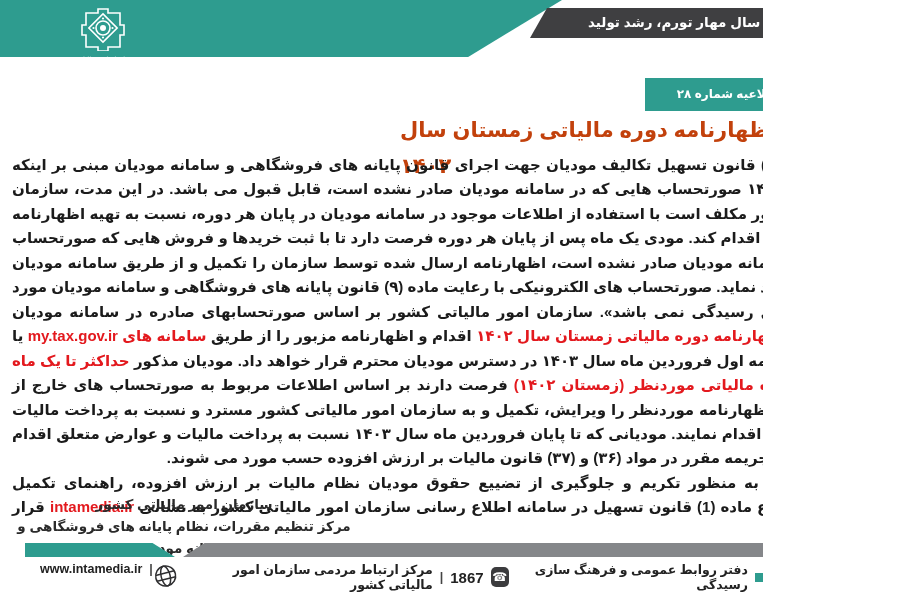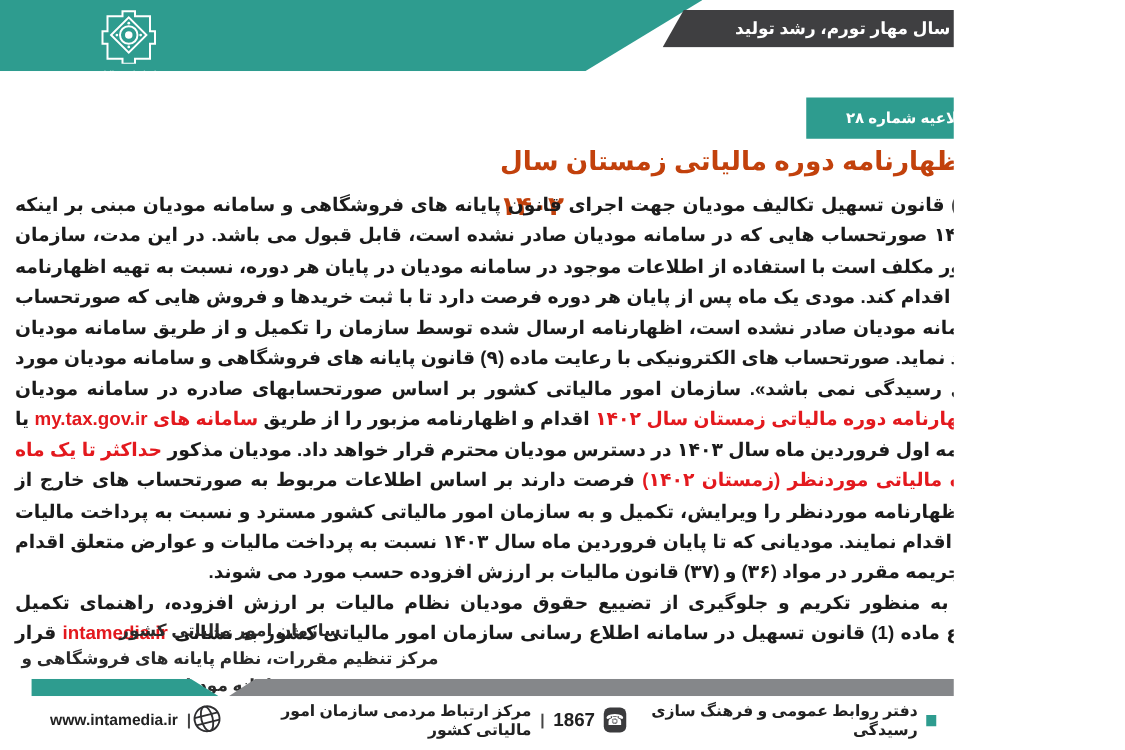--- a/index.html
+++ b/index.html
@@ -31,22 +31,22 @@
 
   
   .signature{position:absolute;top:494px;left:10px;width:348px;text-align:center;direction:rtl;
              color:#2A2A2A;font-size:13.5px;font-weight:700;line-height:22px;}
 
   
   .foot-teal{position:absolute;top:543px;left:25px;width:150px;height:14px;background:#2E9C8F;
              clip-path:polygon(0 0,85% 0,100% 100%,0 100%);}
   .foot-gray{position:absolute;top:543px;left:183px;width:717px;height:14px;background:#85878A;
              clip-path:polygon(3% 0,100% 0,100% 100%,0 100%);}
-  .foot-row{position:absolute;top:562px;left:40px;right:14px;height:28px;display:flex;
-            align-items:center;justify-content:space-between;direction:ltr;
+  .foot-row{position:absolute;top:562px;left:40px;right:0;height:28px;display:flex;
+            align-items:flex-start;justify-content:space-between;direction:ltr;
             color:#222222;font-size:12.5px;font-weight:700;}
   .fgroup{display:flex;align-items:center;gap:7px;direction:ltr;}
   .fa{direction:rtl;}
   .fnum{font-size:15px;}
   .fsep{color:#444;}
   .phone-ico{display:inline-flex;align-items:center;justify-content:center;width:21px;height:20px;
              background:#3B3B3D;border-radius:5px;color:#ffffff;font-size:12px;}
   .globe-ico{display:inline-block;transform:rotate(-14deg);}
   .teal-dot{width:9px;height:9px;background:#2E9C8F;display:inline-block;}
 </style>

